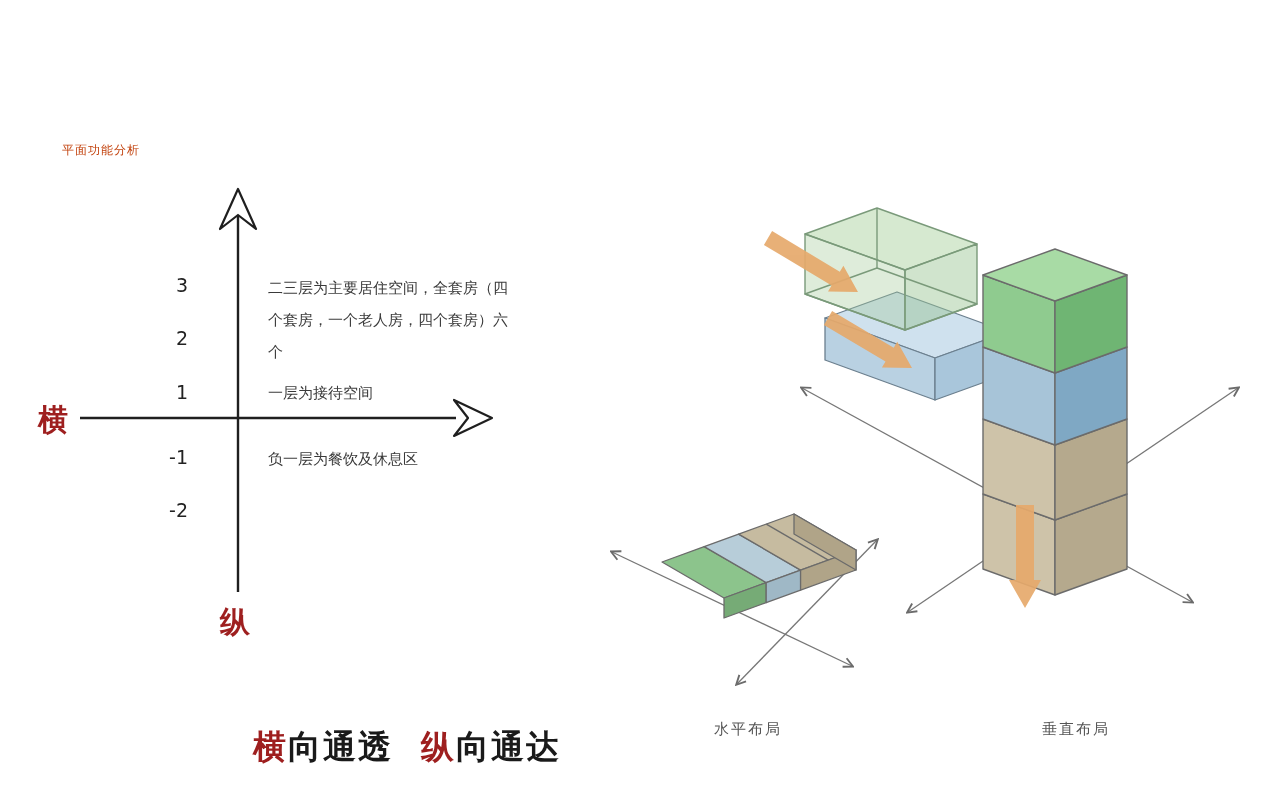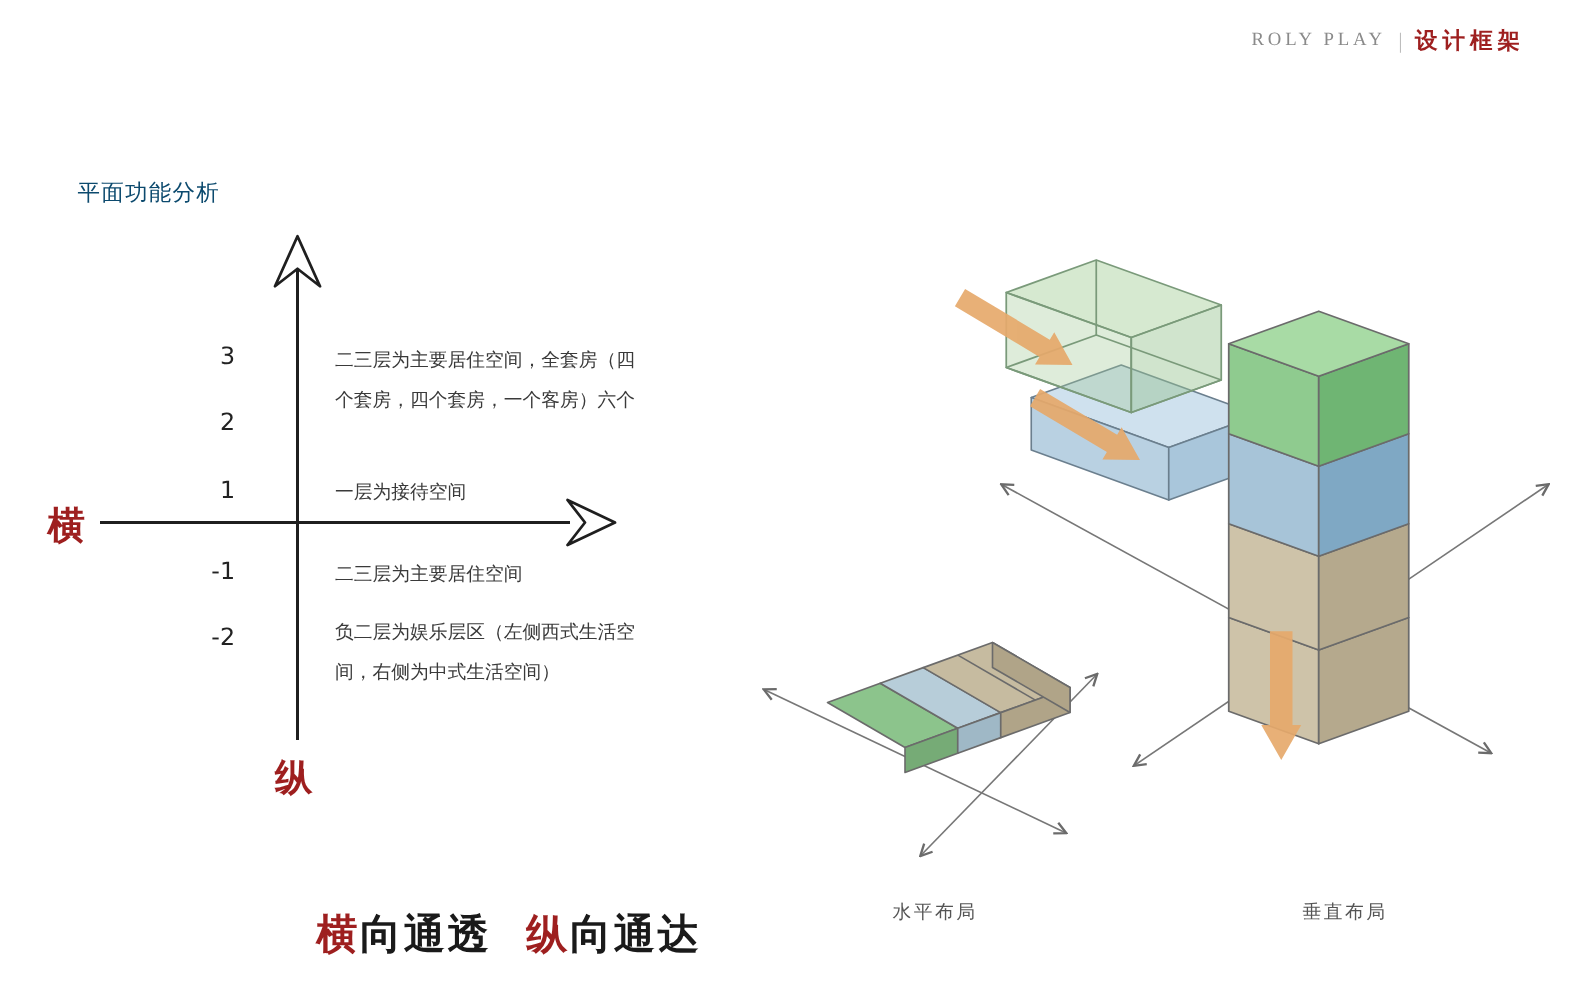--- a/index.html
+++ b/index.html
@@ -7,21 +7,21 @@
     position:relative;width:1262px;height:795px;background:#ffffff;overflow:hidden;
     font-family:"DejaVu Sans",sans-serif;color:#333;
   }
   svg.canvas{position:absolute;left:0;top:0;}
   
   .header{position:absolute;top:20px;right:42px;display:flex;align-items:center;}
   .brand{font-family:"Liberation Serif",serif;color:#8a8a8a;font-size:15px;letter-spacing:3px;}
   .hdr-divider{color:#b5b5b5;margin:0 9px;font-weight:300;font-size:16px;}
   .section{font-family:"Liberation Serif",serif;color:#9e1f1f;font-size:18px;letter-spacing:4px;font-weight:600;}
   
-  .title{position:absolute;left:62px;top:142px;font-size:18px;color:#0c4a6e;letter-spacing:1px;}
+  .title{position:absolute;left:62px;top:142px;font-size:12px;color:#c2410c;letter-spacing:1px;}
   .axis-num{position:absolute;width:36px;text-align:right;font-size:19px;color:#222;}
   .axis-label{position:absolute;font-size:30px;font-weight:700;color:#9e1f1f;}
   .note{position:absolute;left:268px;width:240px;font-size:15px;line-height:32px;color:#3a3a3a;}
   .slogan{position:absolute;left:253px;top:725px;font-size:33px;font-weight:700;color:#1a1a1a;letter-spacing:2px;}
   .slogan .accent{color:#9e1f1f;}
   .slogan .part2{margin-left:28px;}
   
   .sketch-label{position:absolute;font-size:15px;color:#555;letter-spacing:2px;}
 </style>
 </head>
@@ -97,41 +97,35 @@
       <polygon points="1055,301 1127,275 1055,249 983,275" fill="#a8dba5"></polygon>
     </g>
 
     <g fill="#e6a96b" opacity="0.92">
       <polygon points="763.9,244.9 831.6,285.5 828,291.5 858,292 843.4,265.7 839.8,271.7 772.1,231.1"></polygon>
       <polygon points="823.9,324.9 885.5,361.6 881.9,367.6 912,368 897.3,341.8 893.7,347.8 832.1,311.1"></polygon>
       <polygon points="1016,505 1016,580 1009,580 1025,608 1041,580 1034,580 1034,505"></polygon>
     </g>
   </svg>
 
-  <div class="header">
-    <span class="brand">ROLY PLAY</span>
-    <span class="hdr-divider">|</span>
-    <span class="section">设计框架</span>
-  </div>
 
   <div class="title">平面功能分析</div>
 
   <span class="axis-num" style="left:152px;top:274px;">3</span>
   <span class="axis-num" style="left:152px;top:327px;">2</span>
   <span class="axis-num" style="left:152px;top:381px;">1</span>
   <span class="axis-num" style="left:152px;top:446px;">-1</span>
   <span class="axis-num" style="left:152px;top:499px;">-2</span>
 
   <span class="axis-label" style="left:38px;top:400px;">横</span>
   <span class="axis-label" style="left:220px;top:602px;">纵</span>
 
-  <div class="note" style="top:272px;">二三层为主要居住空间，全套房（四个套房，四个套房，一个客房）六个</div>
+  <div class="note" style="top:272px;">二三层为主要居住空间，全套房（四个套房，一个老人房，四个套房）六个</div>
   <div class="note" style="top:377px;">一层为接待空间</div>
-  <div class="note" style="top:443px;">二三层为主要居住空间</div>
-  <div class="note" style="top:489px;">负二层为娱乐层区（左侧西式生活空间，右侧为中式生活空间）</div>
+  <div class="note" style="top:443px;">负一层为餐饮及休息区</div>
 
   <div class="slogan">
     <span class="accent">横</span><span>向通透</span><span class="accent part2">纵</span><span>向通达</span>
   </div>
 
   <div class="sketch-label" style="left:714px;top:720px;font-family:Liberation Serif, serif;">水平布局</div>
   <div class="sketch-label" style="left:1002px;top:720px;margin-left:40px;">垂直布局</div>
 
 </div>
 

